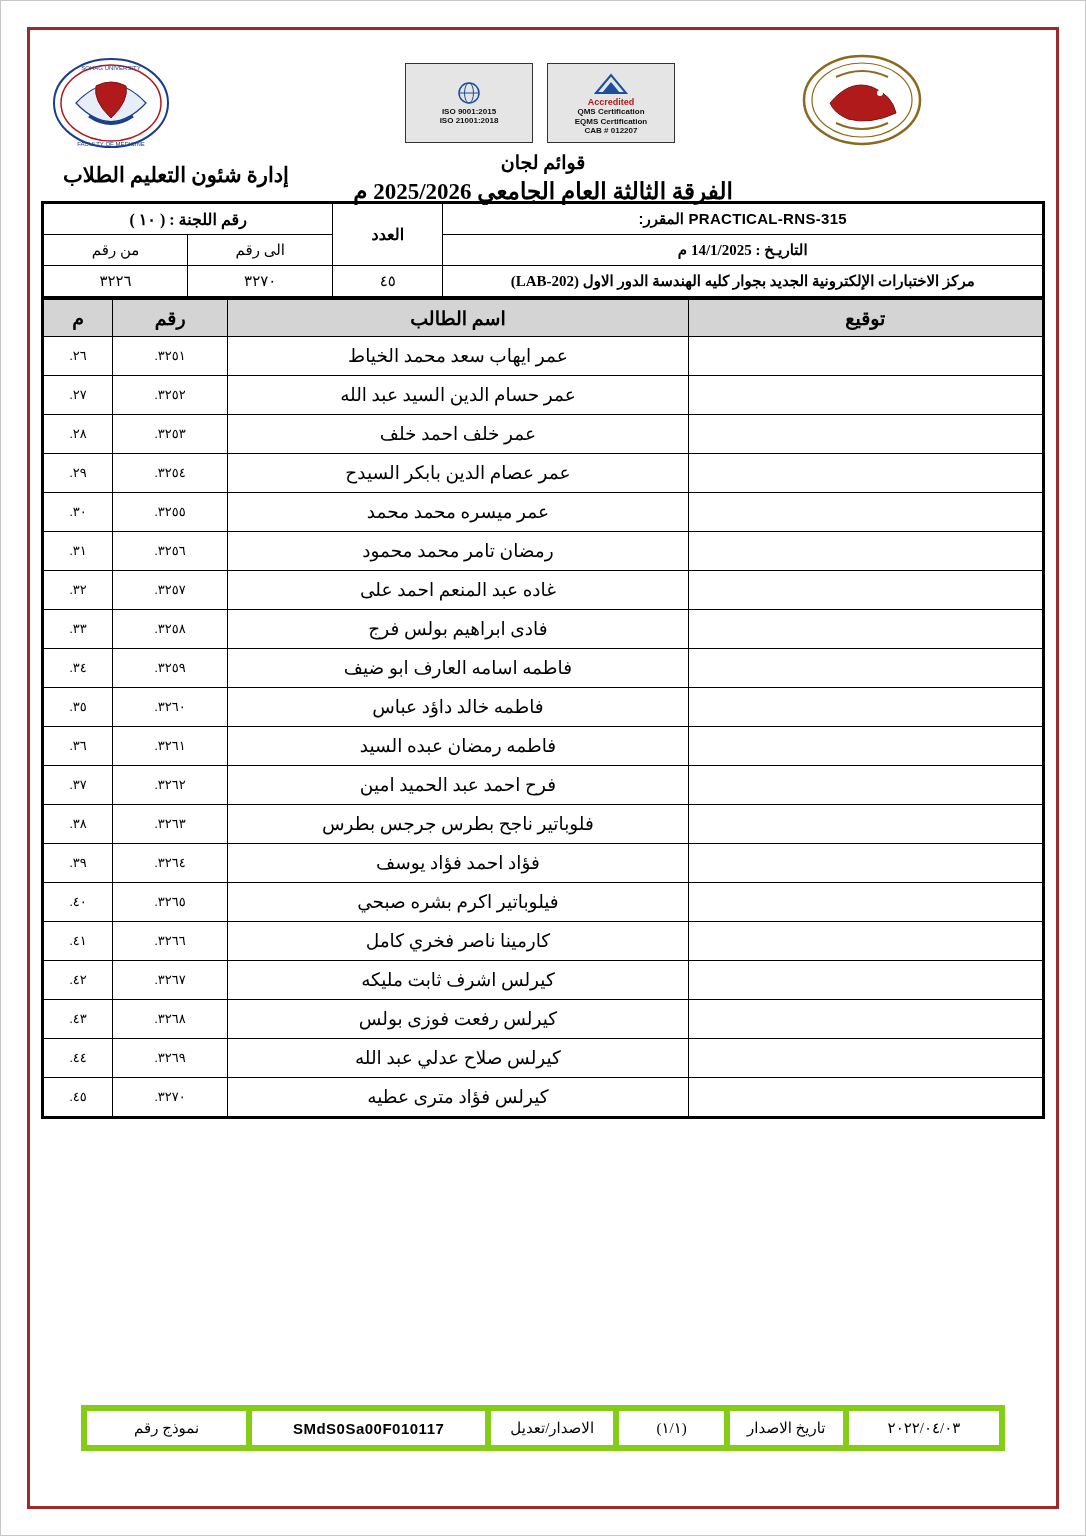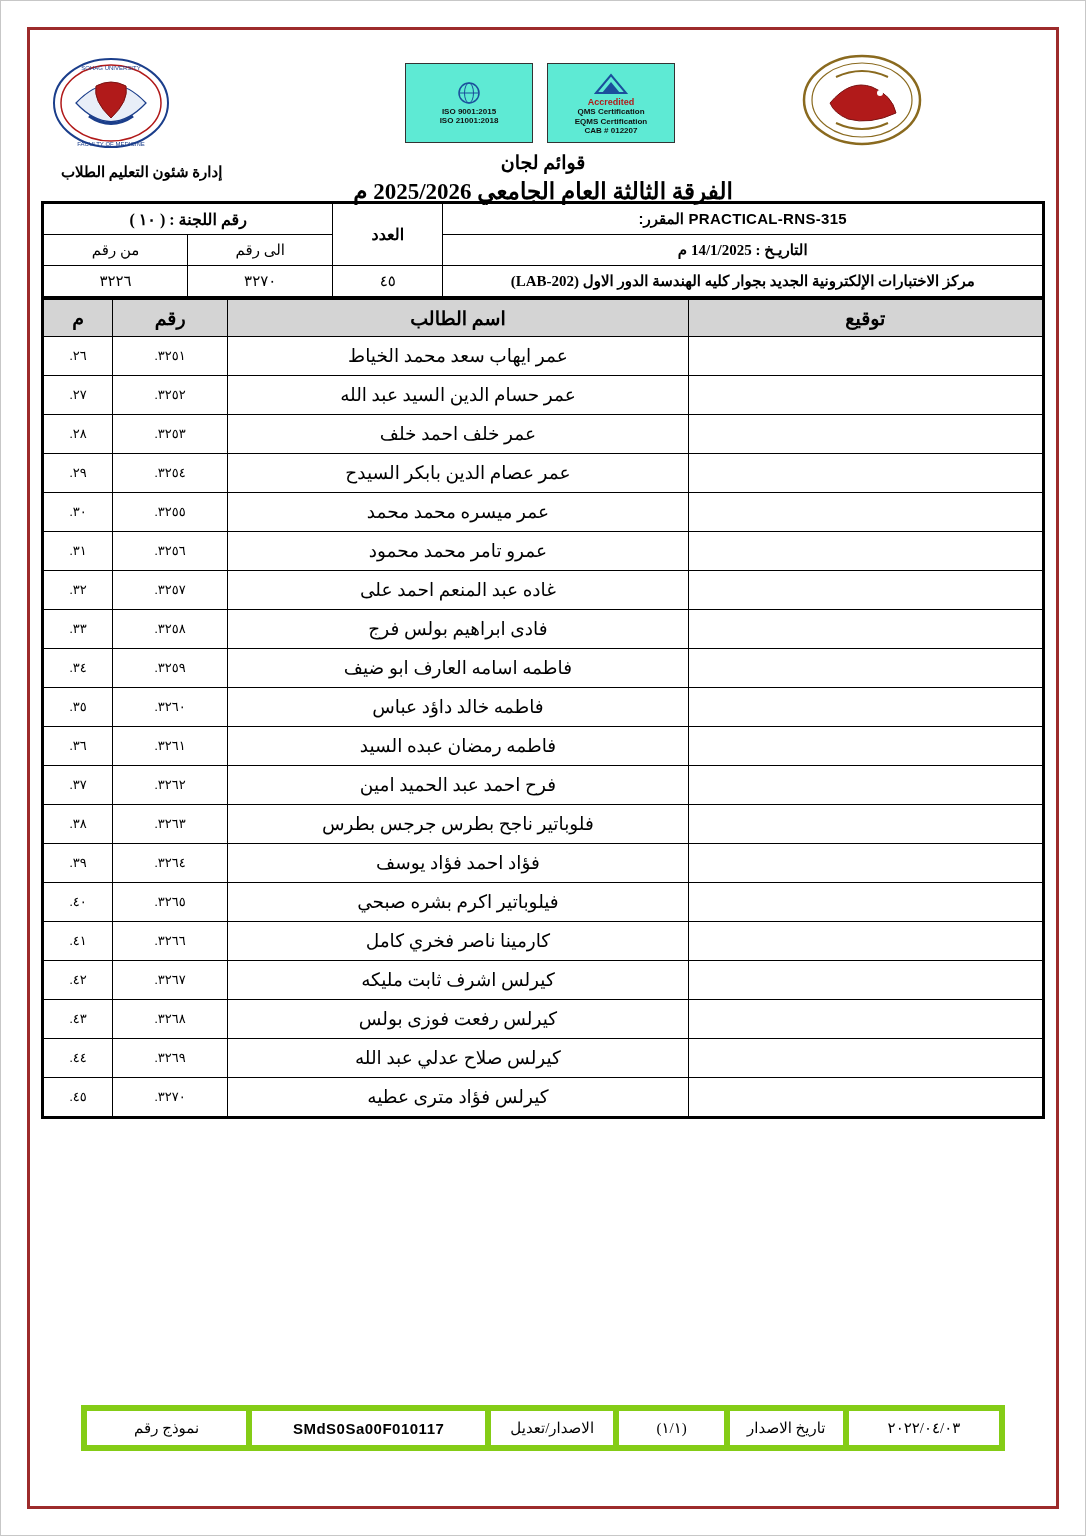--- a/index.html
+++ b/index.html
@@ -59,21 +59,21 @@
     position: absolute;
     right: 370px;
     top: 22px;
     width: 280px;
     height: 80px;
     display: flex;
     gap: 4px;
   }
   .accred-cell {
     border: 1px solid #333;
-    background: #5eead4;
+    background: #e5e5e5;
     flex: 1;
     display: flex;
     flex-direction: column;
     align-items: center;
     justify-content: center;
     font-size: 8px;
     line-height: 1.15;
     font-family: "Liberation Sans", sans-serif;
     font-weight: bold;
     color: #111;
@@ -108,24 +108,24 @@
     top: 112px;
     text-align: center;
     font-size: 14px;
     line-height: 1.5;
     width: 210px;
   }
   .admin-text {
     position: absolute;
     left: 20px;
     top: 122px;
-    font-size: 15px;
+    font-size: 21px;
     font-weight: bold;
     width: 230px;
-    text-align: left;
+    text-align: center;
   }
 
   
   .logo-svg { display: block; }
 
   
   table {
     border-collapse: collapse;
     width: 100%;
   }
@@ -368,21 +368,21 @@
             <td class="idx">٢٩.</td>
           </tr>
           <tr>
             <td class="sig"></td>
             <td class="name">عمر ميسره محمد محمد</td>
             <td class="sid">٣٢٥٥.</td>
             <td class="idx">٣٠.</td>
           </tr>
           <tr>
             <td class="sig"></td>
-            <td class="name">عمرو تامر محمد محمود</td>
+            <td class="name">رمضان تامر محمد محمود</td>
             <td class="sid">٣٢٥٦.</td>
             <td class="idx">٣١.</td>
           </tr>
           <tr>
             <td class="sig"></td>
             <td class="name">غاده عبد المنعم احمد على</td>
             <td class="sid">٣٢٥٧.</td>
             <td class="idx">٣٢.</td>
           </tr>
           <tr>

